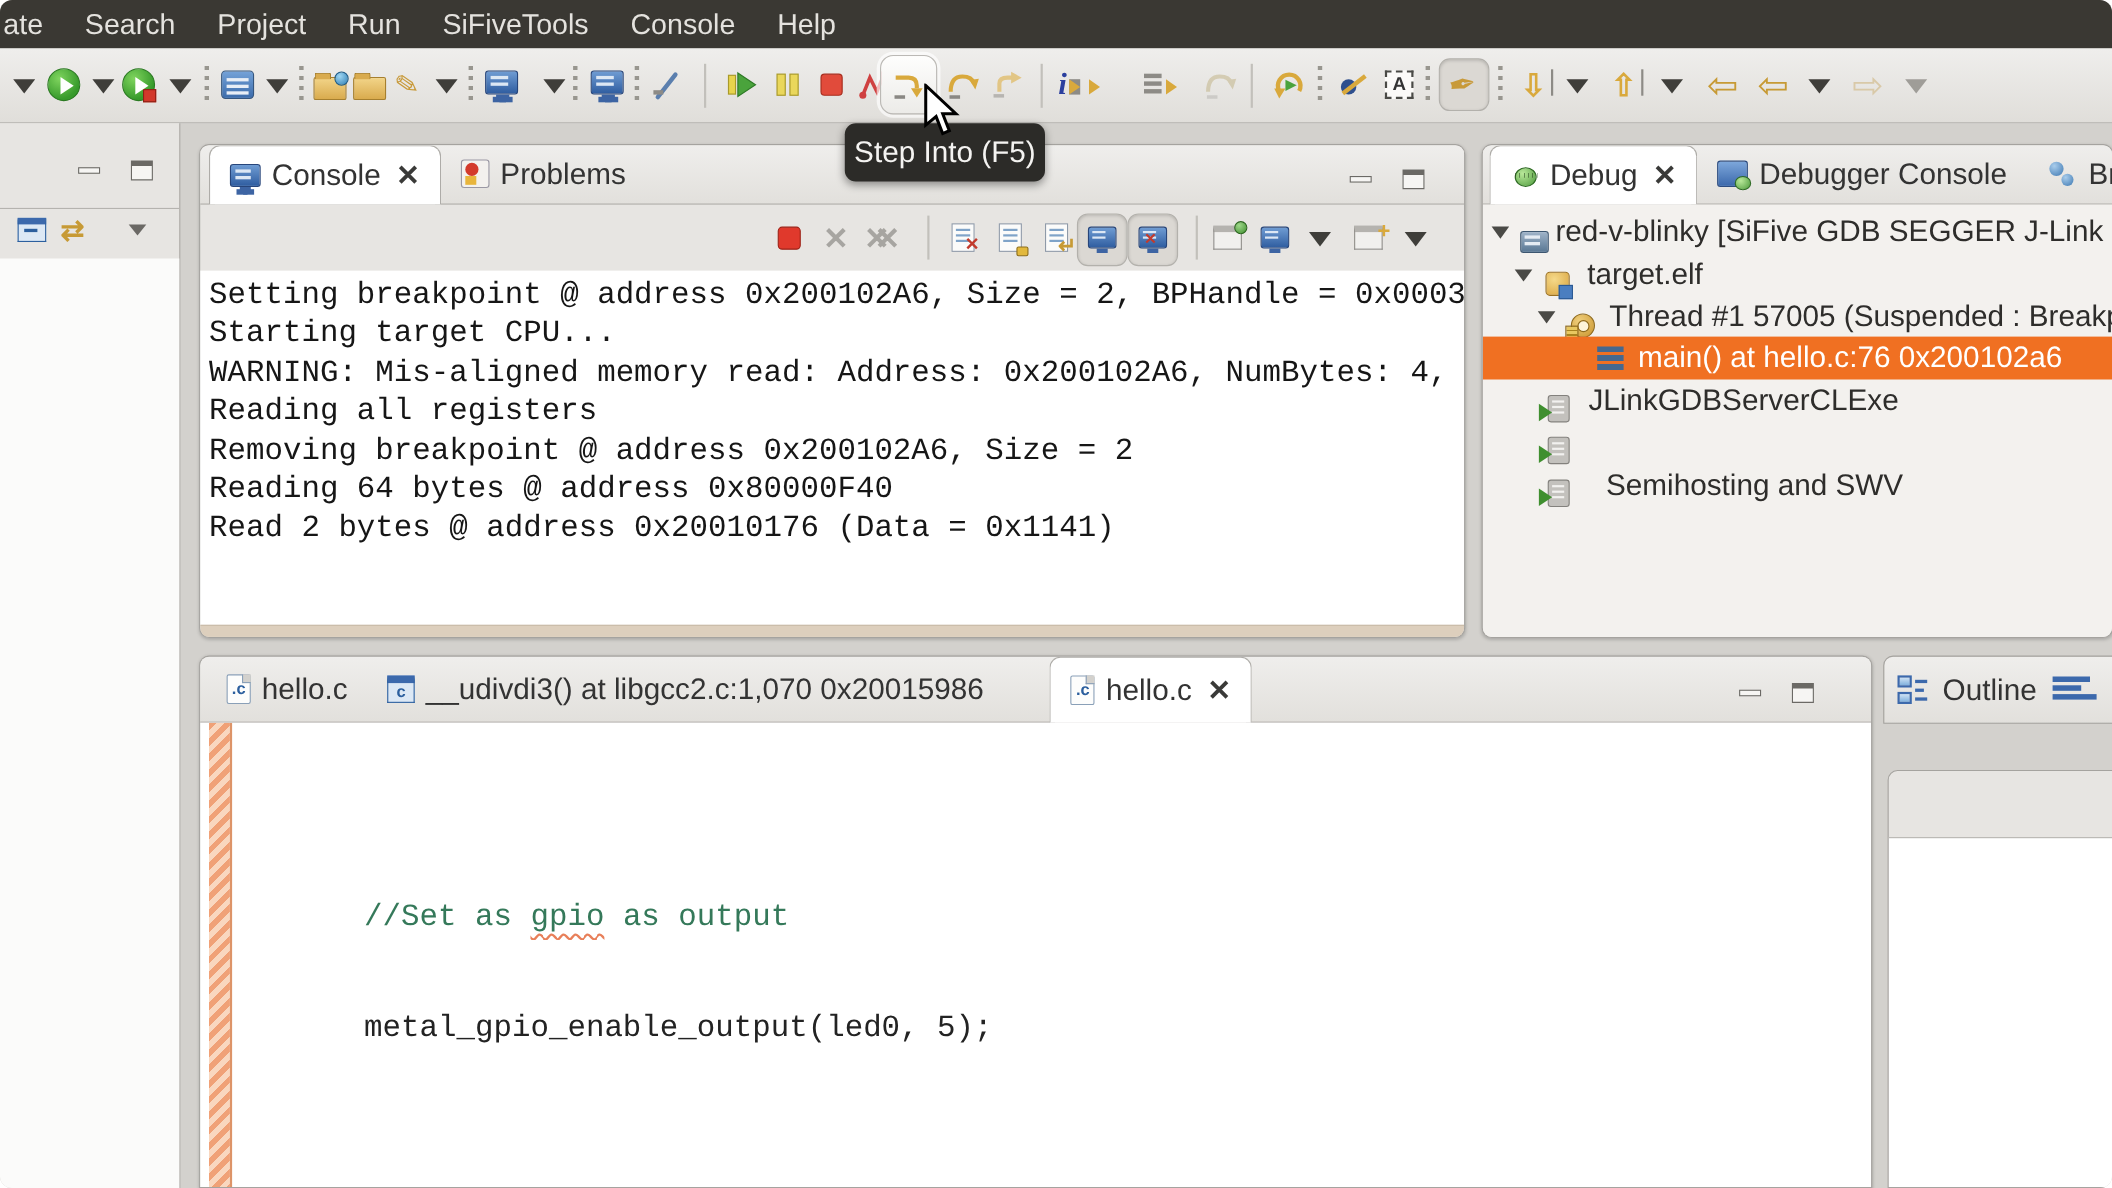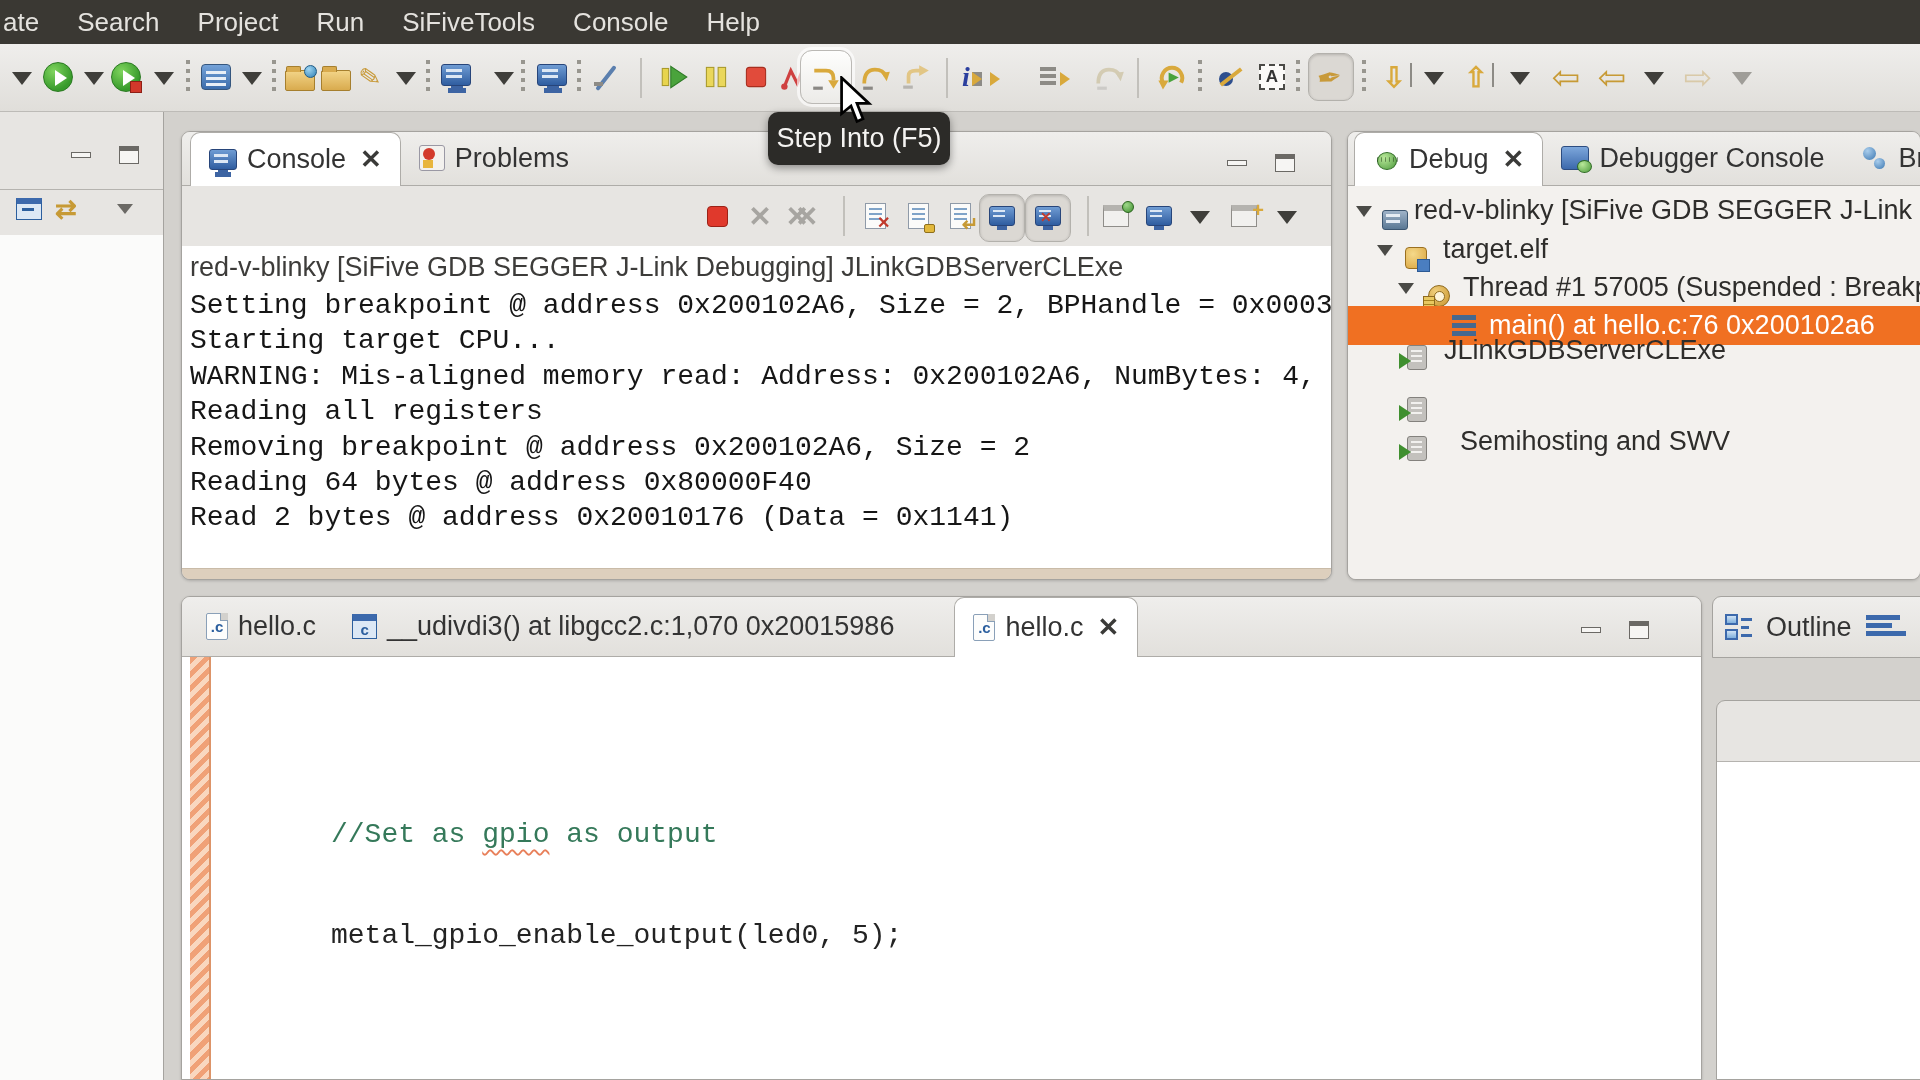--- a/index.html
+++ b/index.html
@@ -1,18 +1,18 @@
 <!DOCTYPE html>
 <html><head>
 <meta charset="utf-8">
 <style>
   * { box-sizing: border-box; margin: 0; padding: 0; }
   html,body { width:1920px; height:1080px; overflow:hidden; }
   #app { position:relative; width:1920px; height:1080px; overflow:hidden;
-         background:#d3d1cd; font-family:"Liberation Sans", sans-serif; }
+         background:#d3d1cd; font-family:"Liberation Sans", sans-serif;border-radius:11px; }
 
   
   #menubar { position:absolute; left:0; top:0; width:1920px; height:44px;
              background:#3a3833; display:flex; align-items:center; }
   #menubar .mitem { color:#e4e2de; font-size:26px; padding:0 19px; cursor:default; }
   #menubar .mitem:first-child { padding-left:3px; }
 
   
   #toolbar { position:absolute; left:0; top:44px; width:1920px; height:68px;
              background:linear-gradient(#efeeec,#e0deda);
@@ -520,21 +520,20 @@
       <span class="cbi" style="left:1044px">
           <span class="winpin">
             <span class="plus">+</span>
           </span>
         </span>
       <span class="cbi" style="left:1087px">
           <span class="chv"></span>
         </span>
     </div>
     <div id="con-content">
-      <div id="con-title">red-v-blinky [SiFive GDB SEGGER J-Link Debugging] JLinkGDBServerCLExe</div>
       <div id="con-log"><div>Setting breakpoint @ address 0x200102A6, Size = 2, BPHandle = 0x0003</div><div>Starting target CPU...</div><div>WARNING: Mis-aligned memory read: Address: 0x200102A6, NumBytes: 4,</div><div>Reading all registers</div><div>Removing breakpoint @ address 0x200102A6, Size = 2</div><div>Reading 64 bytes @ address 0x80000F40</div><div>Read 2 bytes @ address 0x20010176 (Data = 0x1141)</div></div>
     </div>
     <div id="con-strip"></div>
   </div>
 
   <div class="panel" id="debug-panel">
     <div class="tabrow">
       <div class="tab active" style="margin-left:6px">
         <span class="i-bug"></span>
         <span>Debug</span>
@@ -562,21 +561,21 @@
       </div>
       <div class="trow" style="top:82px">
         <span class="texp" style="left:50px"></span>
         <span class="ico-thread" style="left:80px;top:8px"></span>
         <span class="lbl" style="left:115px;top:4px">Thread #1 57005 (Suspended : Breakpo</span>
       </div>
       <div class="trow sel" style="top:120px">
         <span class="ico-frame" style="left:104px;top:9px"></span>
         <span class="lbl" style="left:141px;top:4px">main() at hello.c:76 0x200102a6</span>
       </div>
-      <div class="trow" style="top:145px">
+      <div class="trow" style="top:159px">
         <span class="ico-proc" style="left:59px;top:7px"></span>
         <span class="lbl" style="left:96px;top:4px">JLinkGDBServerCLExe</span>
       </div>
       <div class="trow" style="top:197px">
         <span class="ico-proc" style="left:59px;top:7px"></span>
       </div>
       <div class="trow" style="top:236px">
         <span class="ico-proc" style="left:59px;top:7px"></span>
         <span class="lbl" style="left:112px;top:4px">Semihosting and SWV</span>
       </div>

